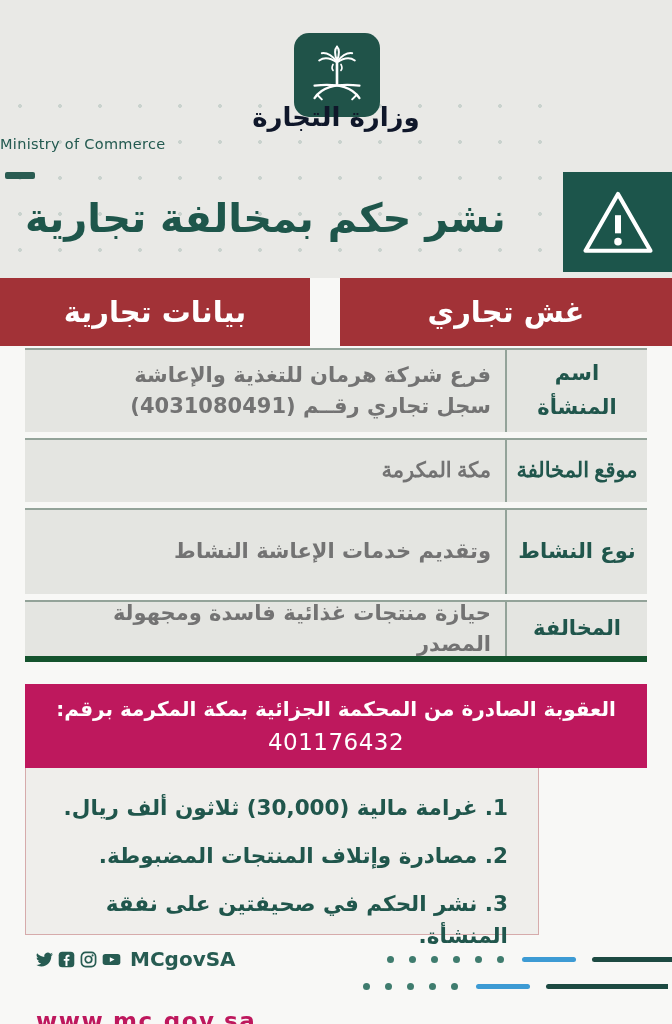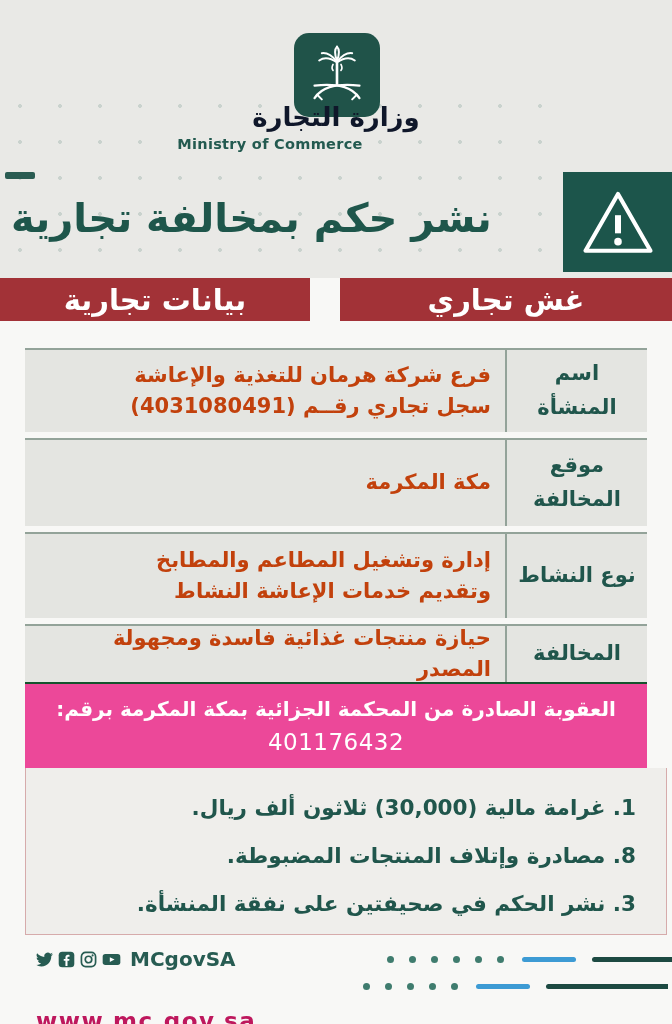--- a/index.html
+++ b/index.html
@@ -25,73 +25,73 @@
     background:#205349; border-radius:15px;
     display:flex; align-items:center; justify-content:center;
   }
   .logo-ar{
     position:absolute; left:0; top:102px; width:672px;
     text-align:center; color:#0f172a; font-size:26px; font-weight:bold;
     direction:rtl;
   }
   .logo-en{
     position:absolute; left:0; top:136px; width:540px;
-    text-align:center; color:#235a50; font-size:14.5px; font-weight:bold;
+    color:#235a50; font-size:14.5px; font-weight:normal;
     letter-spacing:0.3px;
   }
   .green-chip{
     position:absolute; left:5px; top:172px; width:30px; height:7px;
     background:#2a5c52; border-radius:2px;
   }
   .main-title{
-    position:absolute; right:141px; top:196px; width:520px;
+    position:absolute; right:127px; top:196px; width:520px;
     direction:rtl; text-align:left;
     color:#1e564b; font-size:40px; font-weight:bold; line-height:1.1;
     white-space:nowrap;
   }
   .warning-box{
     position:absolute; left:563px; top:172px; width:109px; height:100px;
     background:#1c554b; display:flex; align-items:center; justify-content:center;
   }
   
   .banner{
-    position:absolute; top:278px; height:43px; background:#a23237;
+    position:absolute; top:278px; height:68px; background:#a23237;
     color:#ffffff; font-weight:bold; font-size:29px;
     display:flex; align-items:center; justify-content:center; direction:rtl;
   }
   .banner-fraud{ left:340px; width:332px;text-align:right; }
   .banner-data { left:0;    width:310px; }
   
   .info-table{ position:absolute; left:25px; top:348px; width:622px; }
   .trow{
     display:flex; background:#e4e5e1; margin-bottom:6px;
     border-top:2px solid #93a399;
   }
-  .trow:last-child{ border-bottom:4px solid #14532d; }
+  .trow:last-child{ border-bottom:6px solid #14532d; }
   .tvalue{
-    flex:1; direction:rtl; color:#c2410c; font-weight:bold; font-size:21px;
+    flex:1; direction:rtl; color:#737373; font-weight:bold; font-size:21px;
     display:flex; flex-direction:column; justify-content:center;
     padding:8px 14px 8px 8px; line-height:1.5; text-align:right;
   }
   .tlabel{
     width:142px; border-left:2px solid #93a399; direction:rtl;
     color:#20564c; font-weight:bold; font-size:21px; line-height:1.6;
     display:flex; align-items:center; justify-content:center; text-align:center;
     padding:22px 8px;
   }
-  .r1{ height:84px; } .r2{ height:88px; } .r3{ height:86px; } .r4{ height:62px; }
+  .r1{ height:84px; } .r2{ height:64px;font-family:Liberation Serif, serif; } .r3{ height:86px; } .r4{ height:62px; }
   
   .penalty-banner{
     position:absolute; left:25px; top:684px; width:622px; height:84px;
-    background:#ec4899; color:#fff; direction:rtl; text-align:center;
+    background:#be185d; color:#fff; direction:rtl; text-align:center;
   }
   .penalty-heading{ padding-top:13px; font-size:20px; font-weight:bold; }
   .penalty-number { padding-top:8px;  font-size:23px; font-weight:normal; letter-spacing:0.5px; }
   .sanctions-box{
-    position:absolute; left:25px; top:768px; width:642px; height:167px;
+    position:absolute; left:25px; top:768px; width:514px; height:167px;
     background:#efeeeb; border:1px solid #d6abab; border-top:none;
     direction:rtl; padding:24px 30px 0 20px;
   }
   .sanction-item{
     color:#20564c; font-weight:bold; font-size:21.5px; margin-bottom:17px;
     line-height:1.45;
   }
   
   .social-row{
     position:absolute; left:36px; top:947px; display:flex; align-items:center; gap:5px;
@@ -172,41 +172,40 @@
       <div class="tlabel">اسم المنشأة</div>
     </div>
     <div class="trow r2">
       <div class="tvalue">
         <div>مكة المكرمة</div>
       </div>
       <div class="tlabel">موقع المخالفة</div>
     </div>
     <div class="trow r3">
       <div class="tvalue">
-        <div>إدارة وتشغيل المطاعم والمطابخ</div>
         <div>وتقديم خدمات الإعاشة النشاط</div>
       </div>
       <div class="tlabel">نوع النشاط</div>
     </div>
     <div class="trow r4">
       <div class="tvalue">
         <div>حيازة منتجات غذائية فاسدة ومجهولة المصدر</div>
       </div>
       <div class="tlabel">المخالفة</div>
     </div>
   </div>
 
   <div class="penalty-banner">
     <div class="penalty-heading">العقوبة الصادرة من المحكمة الجزائية بمكة المكرمة برقم:</div>
     <div class="penalty-number">401176432</div>
   </div>
 
   <div class="sanctions-box">
     <div class="sanction-item">1. غرامة مالية (30,000) ثلاثون ألف ريال.</div>
-    <div class="sanction-item">8. مصادرة وإتلاف المنتجات المضبوطة.</div>
+    <div class="sanction-item">2. مصادرة وإتلاف المنتجات المضبوطة.</div>
     <div class="sanction-item">3. نشر الحكم في صحيفتين على نفقة المنشأة.</div>
   </div>
 
   <div class="social-row">
     <span class="icon">
       <svg width="17" height="17" viewBox="0 0 24 24" fill="#275c52">
         <path d="M23.95 4.57a10 10 0 01-2.82.77 4.96 4.96 0 002.16-2.72 9.9 9.9 0 01-3.12 1.2 4.92 4.92 0 00-8.39 4.48A13.97 13.97 0 011.64 3.16a4.92 4.92 0 001.52 6.57 4.9 4.9 0 01-2.23-.61v.06a4.92 4.92 0 003.95 4.83 4.9 4.9 0 01-2.22.08 4.93 4.93 0 004.6 3.42A9.87 9.87 0 010 19.54a13.94 13.94 0 007.55 2.21c9.06 0 14.01-7.5 14.01-14.01l-.02-.64a10 10 0 002.41-2.53z"></path>
       </svg>
     </span>
     <span class="icon">

